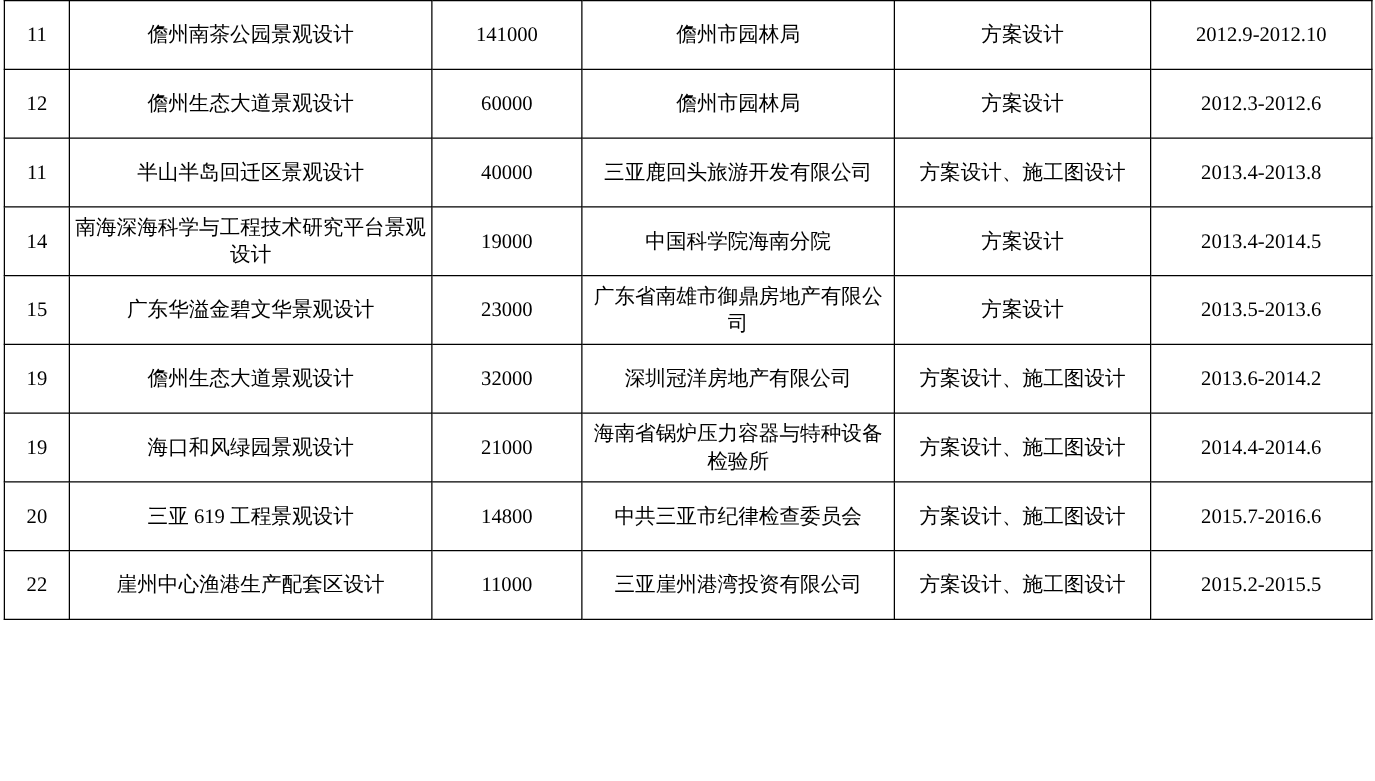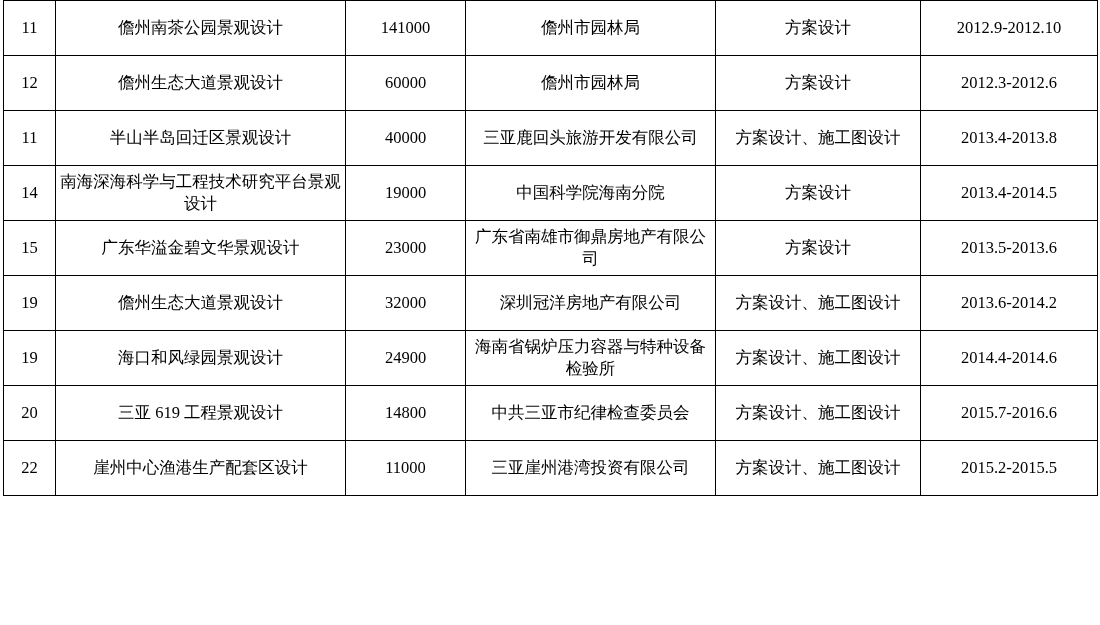--- a/index.html
+++ b/index.html
@@ -110,21 +110,21 @@
         <td>19</td>
         <td class="cell-name">儋州生态大道景观设计</td>
         <td>32000</td>
         <td class="cell-owner">深圳冠洋房地产有限公司</td>
         <td>方案设计、施工图设计</td>
         <td>2013.6-2014.2</td>
       </tr>
       <tr class="row-tall">
         <td>19</td>
         <td class="cell-name">海口和风绿园景观设计</td>
-        <td>24900</td>
+        <td>21000</td>
         <td class="cell-owner">海南省锅炉压力容器与特种设备检验所</td>
         <td>方案设计、施工图设计</td>
         <td>2014.4-2014.6</td>
       </tr>
       <tr class="row-tall">
         <td>20</td>
         <td class="cell-name">三亚 619 工程景观设计</td>
         <td>14800</td>
         <td class="cell-owner">中共三亚市纪律检查委员会</td>
         <td>方案设计、施工图设计</td>

